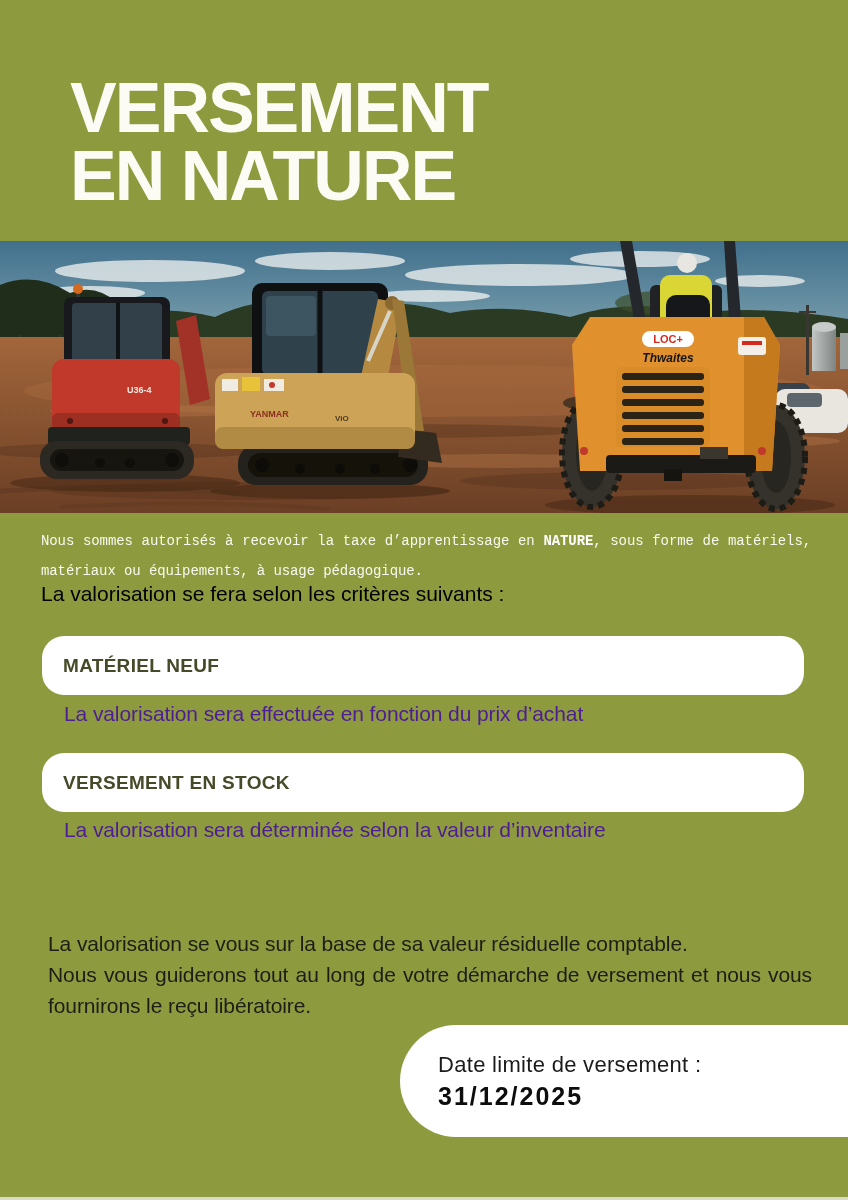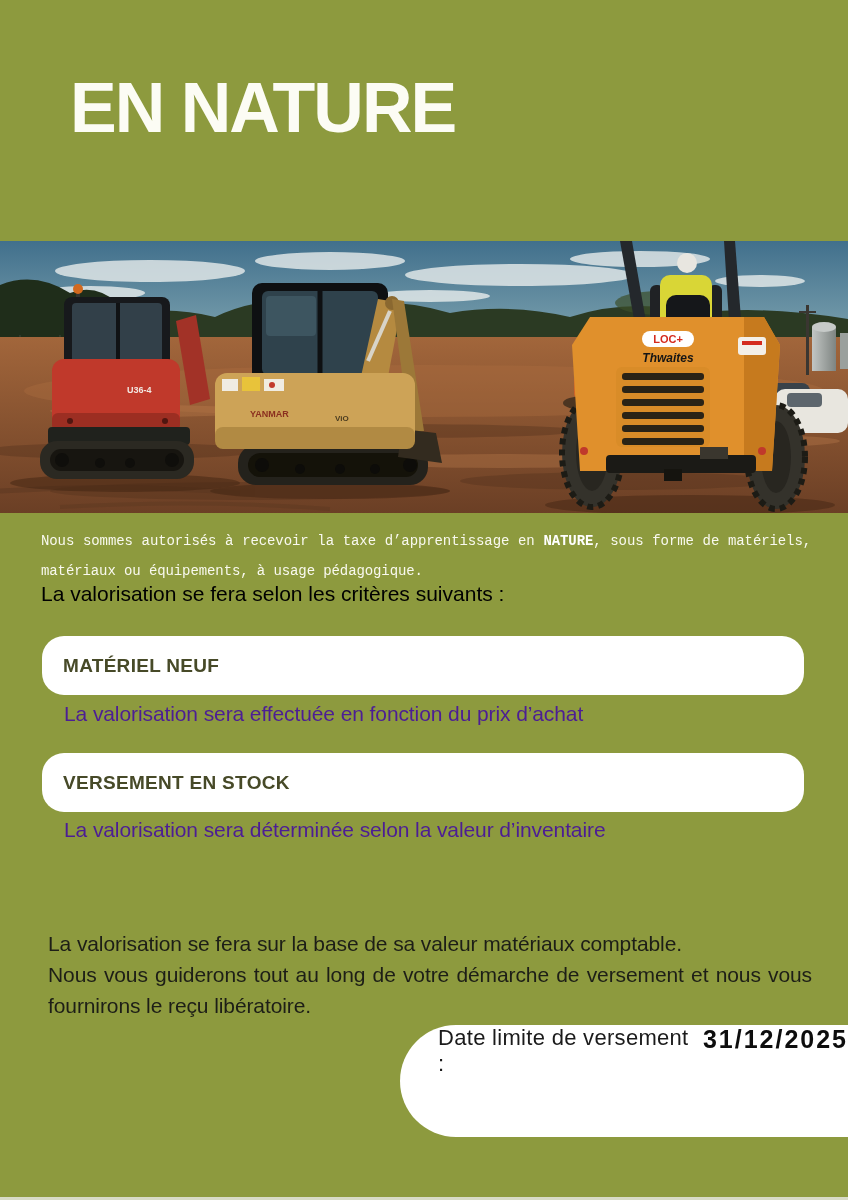--- a/index.html
+++ b/index.html
@@ -62,37 +62,38 @@
     color:#1d1e17;font-size:21px;line-height:31px;letter-spacing:-0.1px;
   }
   .desc-block p{margin:0;}
   .desc-block p.justify{text-align:justify;}
 
   
   .deadline{
     position:absolute;left:400px;top:1025px;width:448px;height:112px;
     background:#ffffff;border-radius:58px 0 0 58px;
     box-sizing:border-box;
-    display:flex;justify-content:center;
+    display:flex;flex-direction:column;justify-content:center;
     padding-left:38px;gap:4px;
   }
   .deadline-label{color:#1b1b1b;font-size:22px;letter-spacing:0.3px;}
   .deadline-date{color:#0d0d0d;font-size:25px;font-weight:700;letter-spacing:2px;}
 
   .footer-strip{
     position:absolute;left:0;bottom:0;width:848px;height:3px;
     background:#d8dbc6;
   }
 </style>
 </head>
 <body>
 
 <div class="page">
 
   <h1 class="title">
+    <span>VERSEMENT</span>
     <span>EN NATURE</span>
   </h1>
 
   <div class="photo">
     <svg width="848" height="272" viewBox="0 0 848 272" preserveAspectRatio="none">
       <defs>
         <linearGradient id="skyGrad" x1="0" y1="0" x2="0" y2="1">
           <stop offset="0" stop-color="#41708c"></stop>
           <stop offset="1" stop-color="#8fb2ba"></stop>
         </linearGradient>
@@ -286,21 +287,21 @@
     <span class="pill-label">MATÉRIEL NEUF</span>
   </div>
   <p class="desc" style="top:691px;">La valorisation sera effectuée en fonction du prix d’achat</p>
 
   <div class="pill" style="top:753px;">
     <span class="pill-label">VERSEMENT EN STOCK</span>
   </div>
   <p class="desc" style="top:807px;">La valorisation sera déterminée selon la valeur d’inventaire</p>
 
   <div class="desc-block">
-    <p>La valorisation se fera sur la base de sa valeur matériaux comptable.</p>
+    <p>La valorisation se vous sur la base de sa valeur résiduelle comptable.</p>
     <p class="justify">Nous vous guiderons tout au long de votre démarche de versement et nous vous fournirons le reçu libératoire.</p>
   </div>
 
   <div class="deadline">
     <div class="deadline-label">Date limite de versement :</div>
     <div class="deadline-date">31/12/2025</div>
   </div>
 
   <div class="footer-strip"></div>
 

